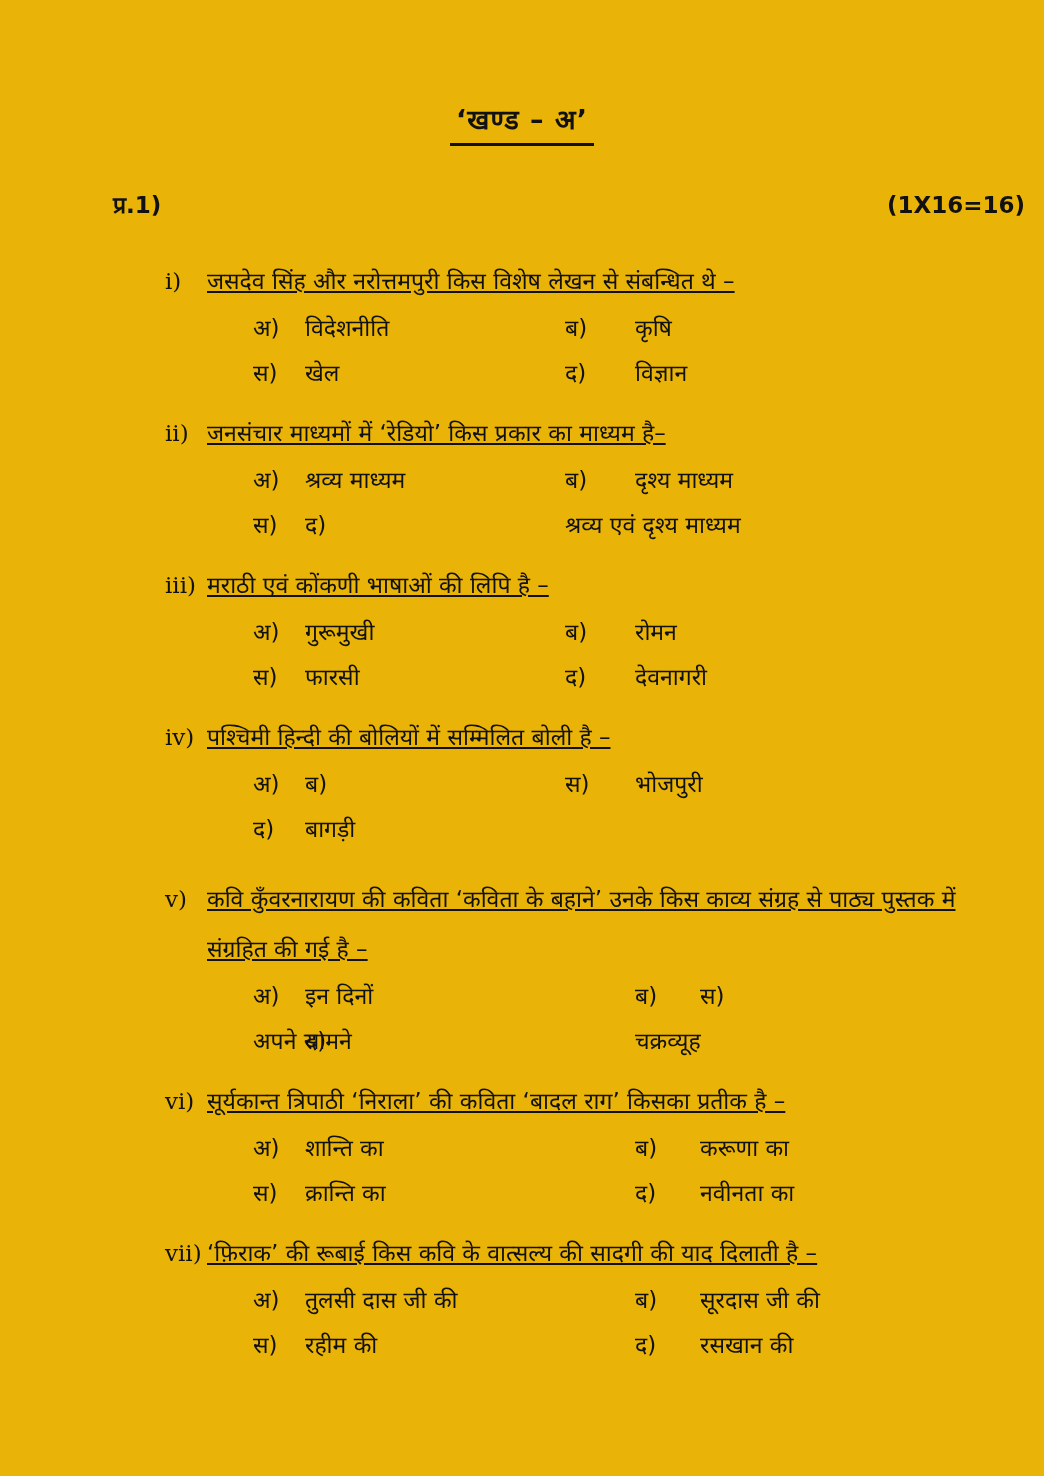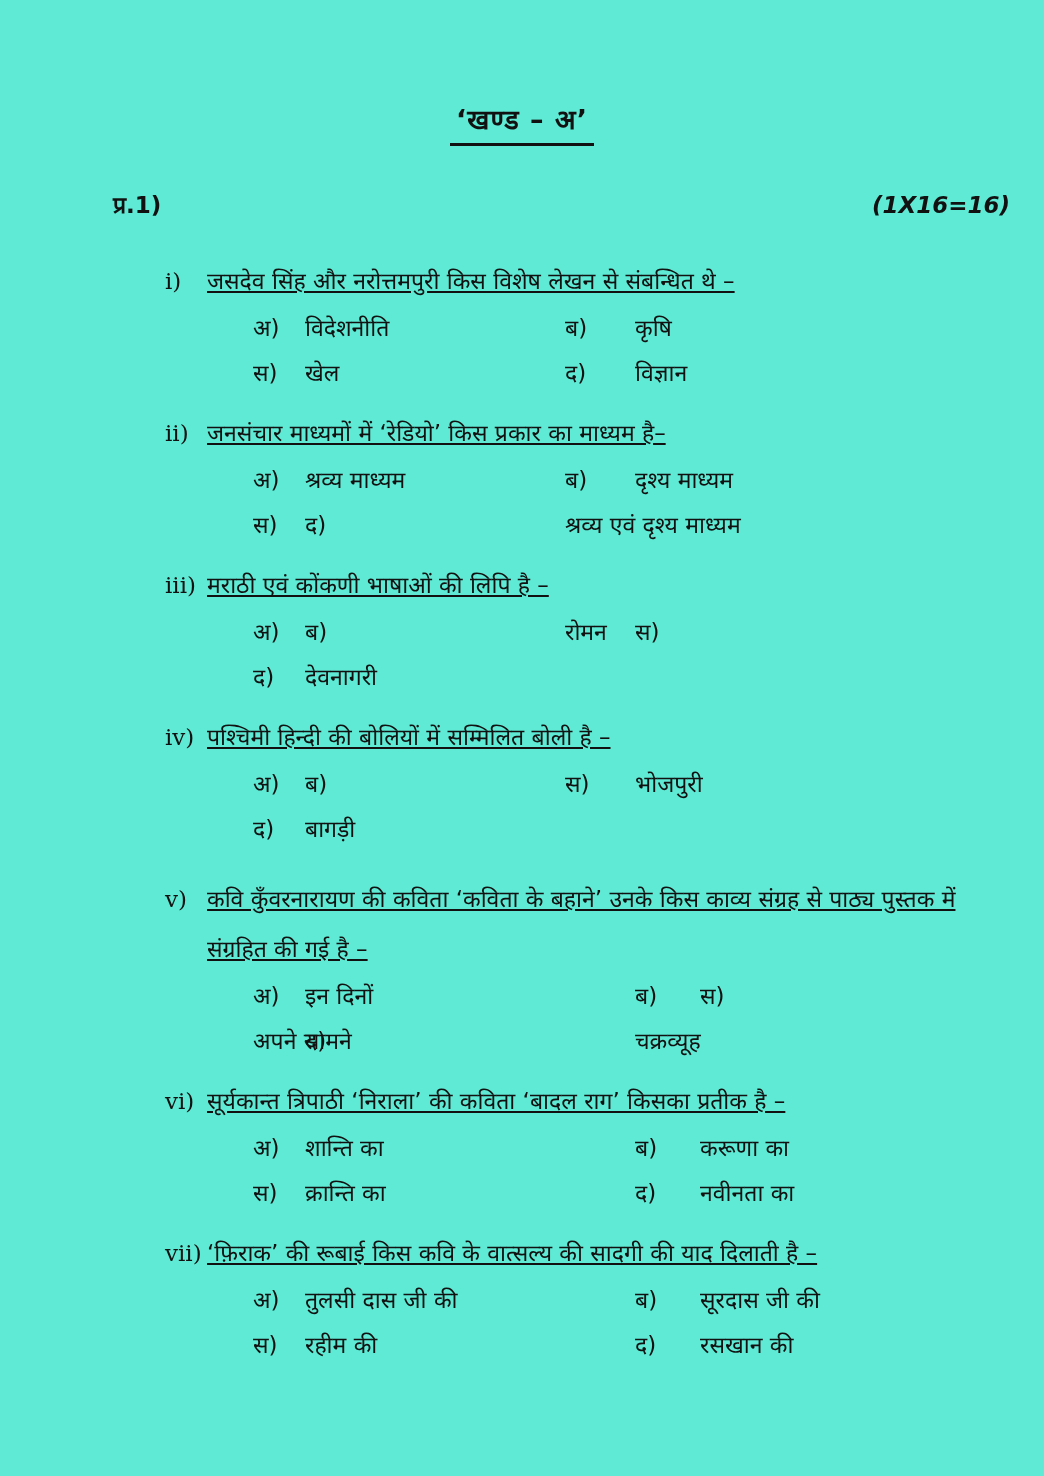--- a/index.html
+++ b/index.html
@@ -6,21 +6,21 @@
     margin: 0;
     padding: 0;
     background: #ffffff;
     font-family: "DejaVu Sans", "Liberation Sans", sans-serif;
     color: #111111;
   }
   .page {
     position: relative;
     width: 1044px;
     height: 1476px;
-    background: #5eead4;
+    background: #eab308;
     overflow: hidden;
   }
   .content {
     padding-top: 100px;
   }
   .section-title-wrap {
     text-align: center;
     margin-bottom: 42px;
   }
   .section-title {
@@ -28,38 +28,37 @@
     font-size: 27px;
     font-weight: bold;
     border-bottom: 3px solid #111111;
     padding: 0 6px 6px 6px;
     letter-spacing: 1px;
   }
   .main-heading {
     display: flex;
     align-items: baseline;
     margin-left: 113px;
-    margin-right: 34px;
+    margin-right: 19px;
     font-weight: bold;
     font-size: 23px;
     margin-bottom: 36px;
     white-space: nowrap;
   }
   .main-heading .q-main-num {
     width: 67px;
     flex: 0 0 auto;
   }
   .main-heading .q-main-text {
     flex: 0 1 auto;
   }
   .main-heading .q-main-marks {
     margin-left: auto;
     flex: 0 0 auto;
     padding-left: 20px;
-    font-style: italic;
   }
   .question {
     margin-left: 165px;
     margin-right: 60px;
     margin-bottom: 12px;
     font-size: 23px;
   }
   .q-line {
     display: flex;
     align-items: baseline;
@@ -138,23 +137,25 @@
       </div>
     </div>
 
     <div class="question">
       <div class="q-line">
         <span class="q-num">iii)</span>
         <span class="q-text">मराठी एवं कोंकणी भाषाओं की लिपि है –</span>
       </div>
       <div class="options">
         <span class="opt-label">अ)</span>
+        <span class="opt-text">गुरूमुखी</span>
         <span class="opt-label">ब)</span>
         <span class="opt-text">रोमन</span>
         <span class="opt-label">स)</span>
+        <span class="opt-text">फारसी</span>
         <span class="opt-label">द)</span>
         <span class="opt-text">देवनागरी</span>
       </div>
     </div>
 
     <div class="question">
       <div class="q-line">
         <span class="q-num">iv)</span>
         <span class="q-text">पश्चिमी हिन्दी की बोलियों में सम्मिलित बोली है –</span>
       </div>

